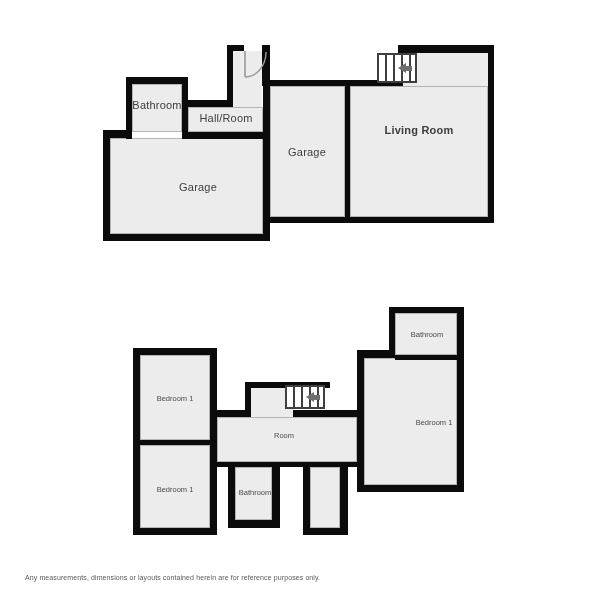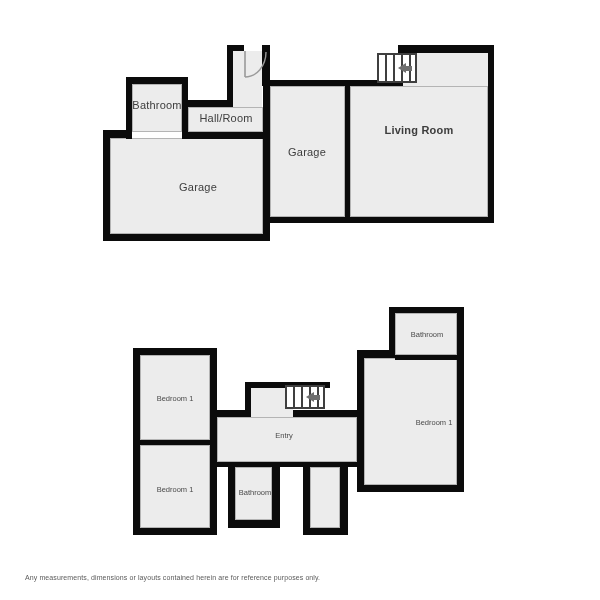--- a/index.html
+++ b/index.html
@@ -116,18 +116,18 @@
       <div class="stair-arrow" style="right:3px;top:50%;transform:translateY(-50%);">
         <span class="tri"></span>
         <span class="stem"></span>
       </div>
     </div>
 
     <span class="lbl-sm" style="left:427px;top:334px;">Bathroom</span>
     <span class="lbl-sm" style="left:422px;top:422px;margin-left:12px;">Bedroom 1</span>
     <span class="lbl-sm" style="left:175px;top:398px;">Bedroom 1</span>
     <span class="lbl-sm" style="left:175px;top:489px;">Bedroom 1</span>
-    <span class="lbl-sm" style="left:284px;top:435px;">Entry</span>
+    <span class="lbl-sm" style="left:284px;top:435px;">Room</span>
     <span class="lbl-sm" style="left:255px;top:492px;">Bathroom</span>
   </section>
 
   <p class="disclaimer">Any measurements, dimensions or layouts contained herein are for reference purposes only.</p>
 </div>
 
 </body></html>

